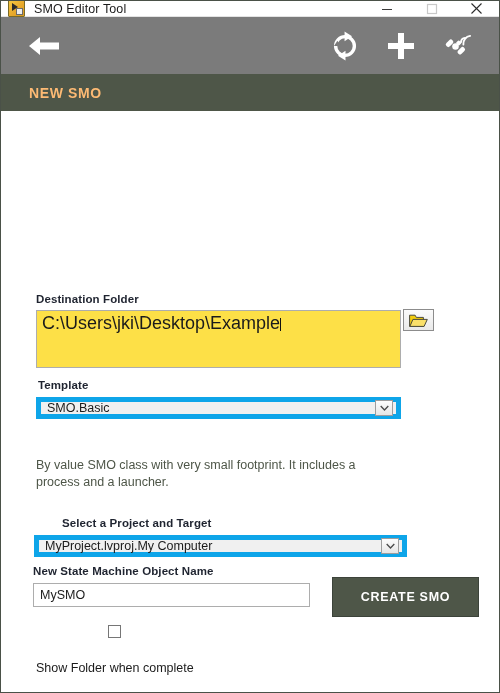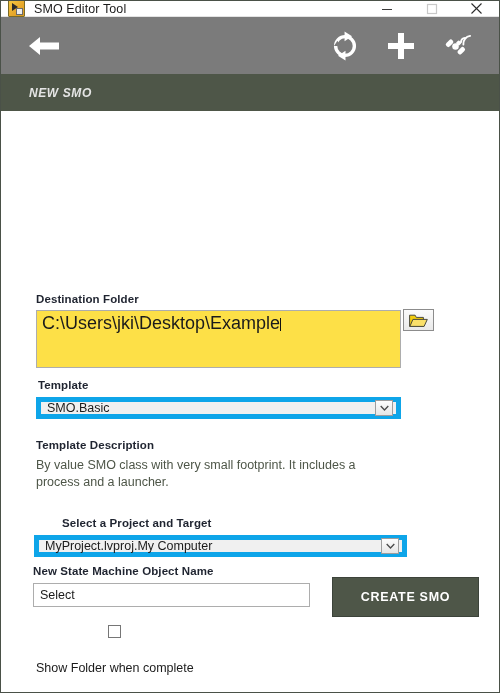--- a/index.html
+++ b/index.html
@@ -101,25 +101,24 @@
 
   
   #section-header {
     height: 37px;
     background: #4e5648;
     display: flex;
     align-items: center;
     padding-left: 28px;
   }
   #section-title {
-    color: #e5e5e5;
-    font-size: 12px;
+    color: #fdba74;
+    font-size: 14px;
     font-weight: bold;
     letter-spacing: 0.6px;
-    font-style: italic;
   }
 
   
   #content {
     position: relative;
     background: #ffffff;
     height: 567px;
     padding: 8px;
   }
 
@@ -348,39 +347,38 @@
 
     <div class="combo" id="template-combo">
       <span class="combo-value">SMO.Basic</span>
       <span class="combo-arrow">
         <svg width="9" height="6" viewBox="0 0 9 6">
           <path d="M0.7 1 L4.5 5 L8.3 1" fill="none" stroke="#4a4a4a" stroke-width="1.3"></path>
         </svg>
       </span>
     </div>
 
-    <div class="field-label row-tpldesc-label">Template Description</div>
 
     <div id="template-description">By value SMO class with very small footprint. It includes a process and a launcher.</div>
 
     <div class="field-label row-proj-label">Select a Project and Target</div>
 
     <div class="combo" id="project-combo">
       <span class="combo-value">MyProject.lvproj.My Computer</span>
       <span class="combo-arrow">
         <svg width="9" height="6" viewBox="0 0 9 6">
           <path d="M0.7 1 L4.5 5 L8.3 1" fill="none" stroke="#4a4a4a" stroke-width="1.3"></path>
         </svg>
       </span>
     </div>
 
     <div class="field-label row-name-label">New State Machine Object Name</div>
 
     <div id="name-input">
-      <span>Select</span>
+      <span>MySMO</span>
     </div>
 
     <div id="create-button">
       <span>CREATE SMO</span>
     </div>
 
     <div id="show-folder-row">
       <span id="show-folder-box"></span>
       <span id="show-folder-label">Show Folder when complete</span>
     </div>

